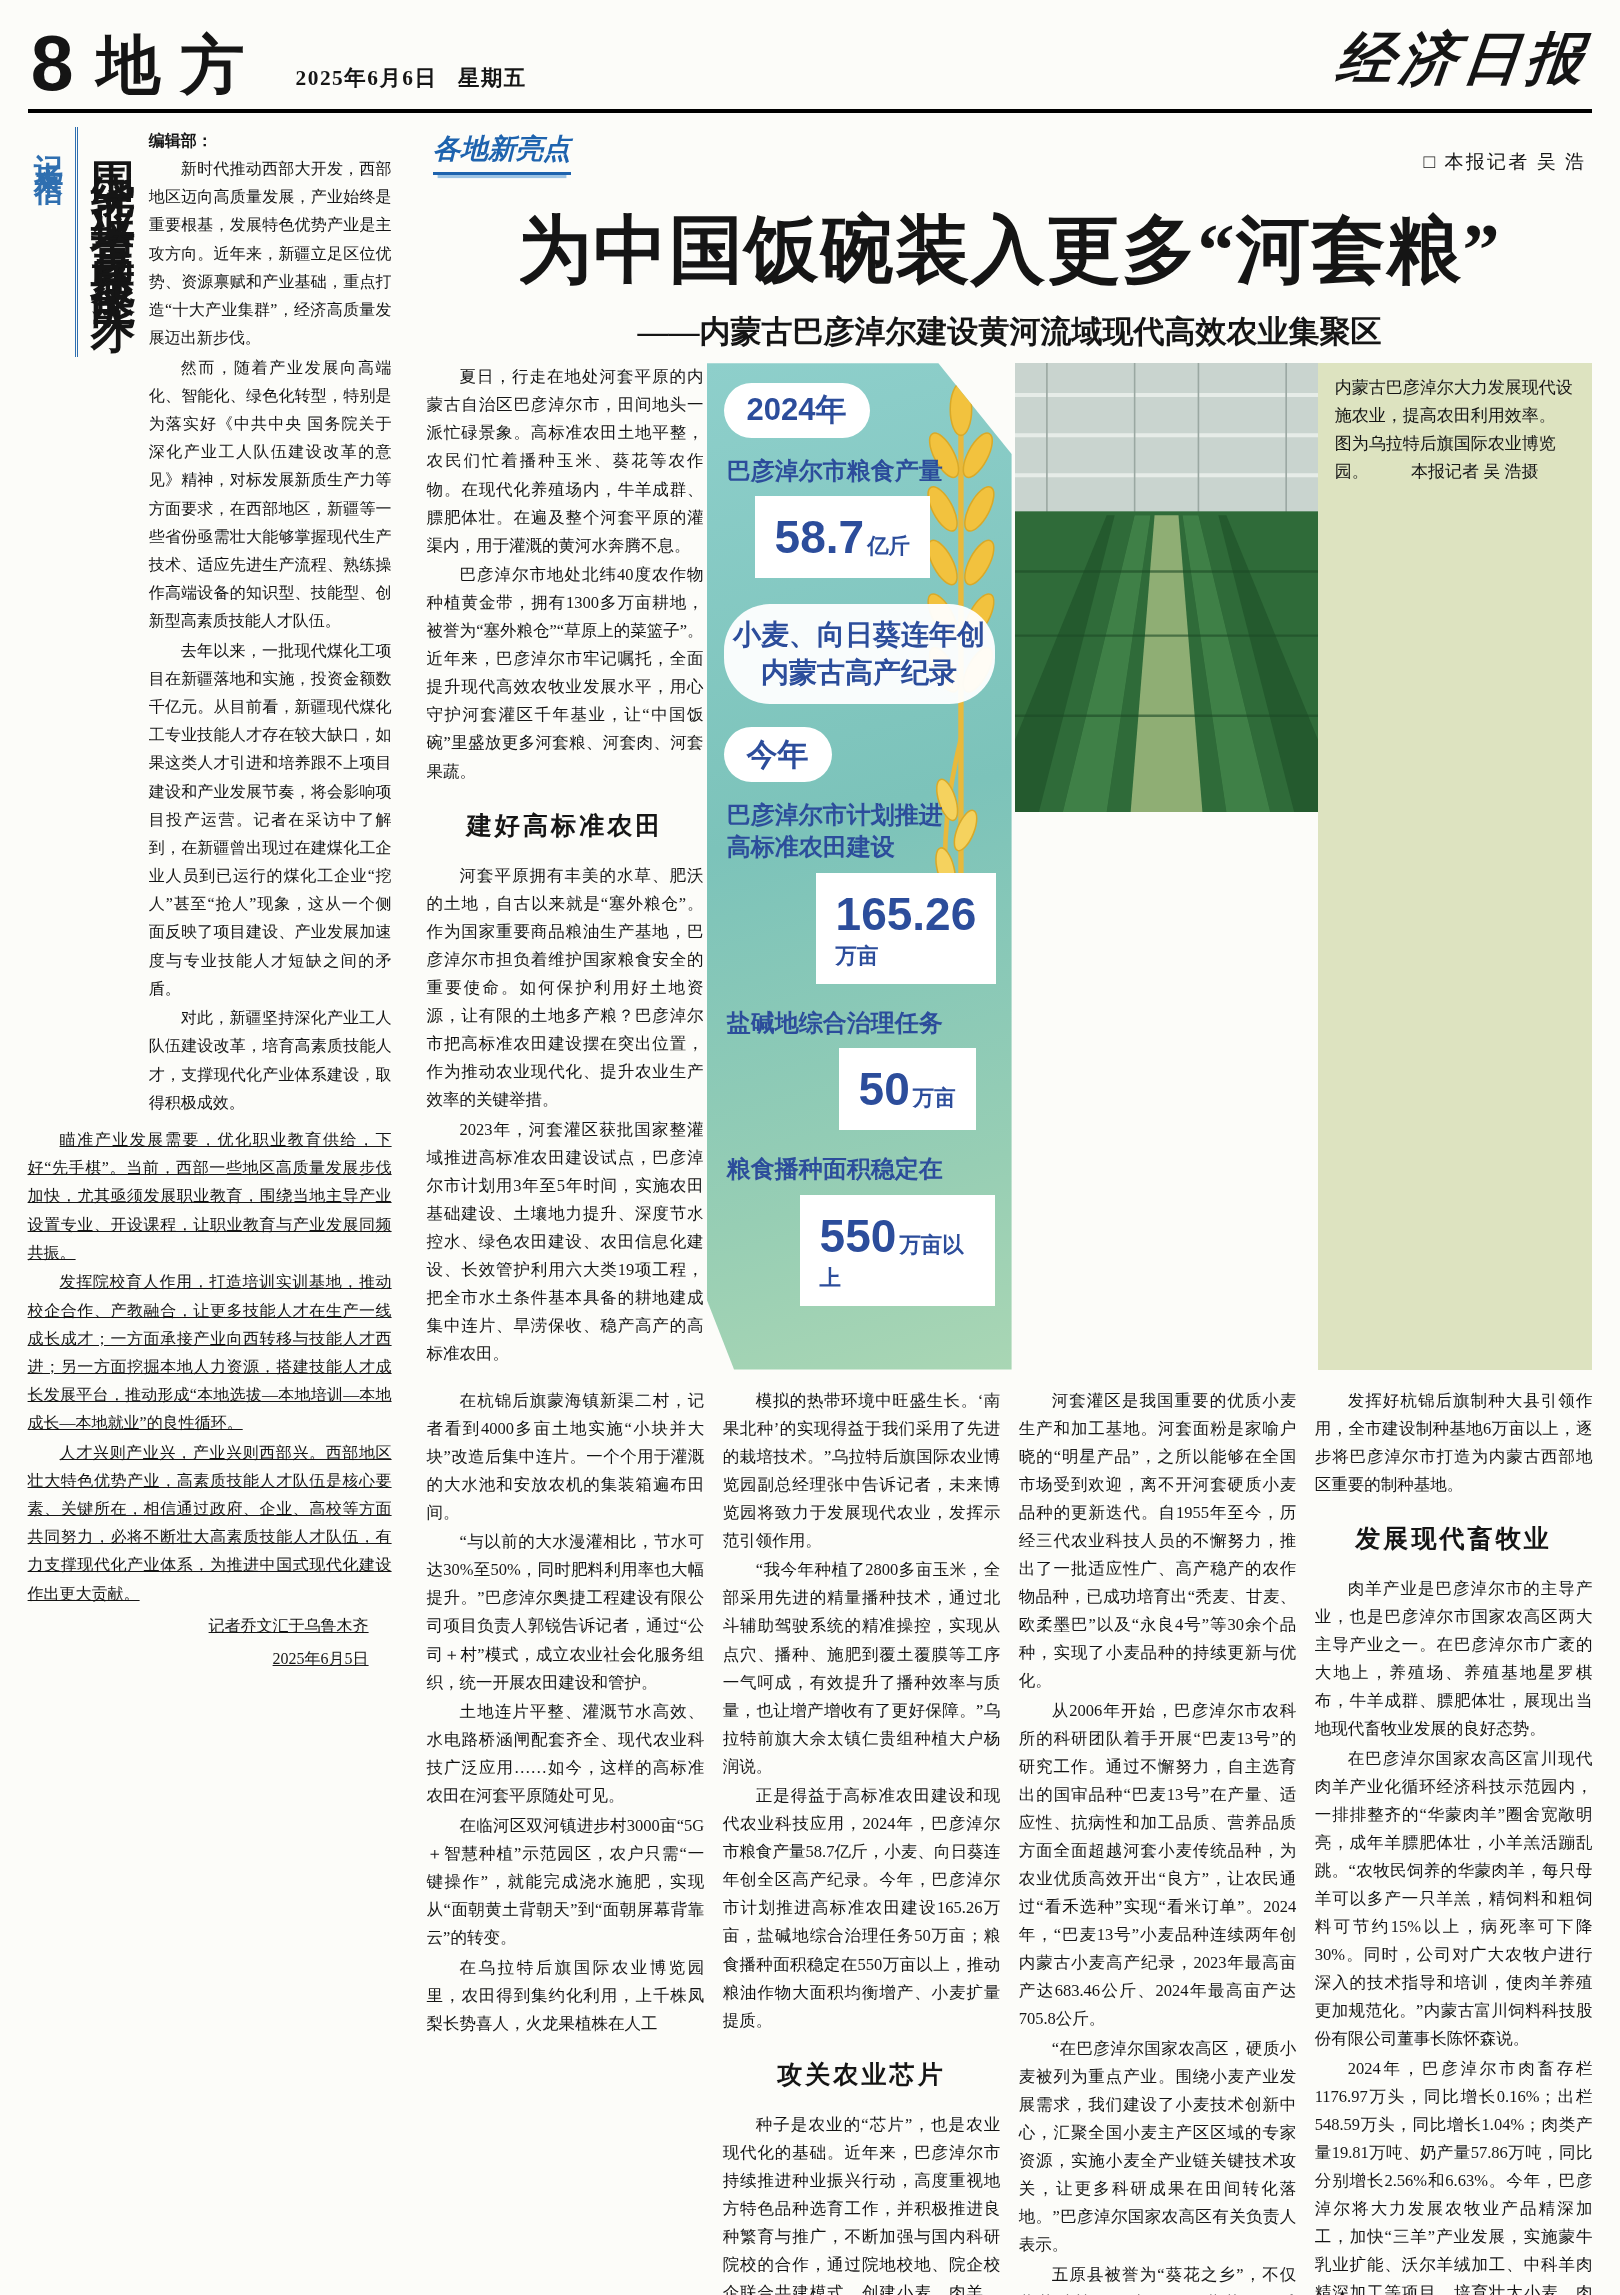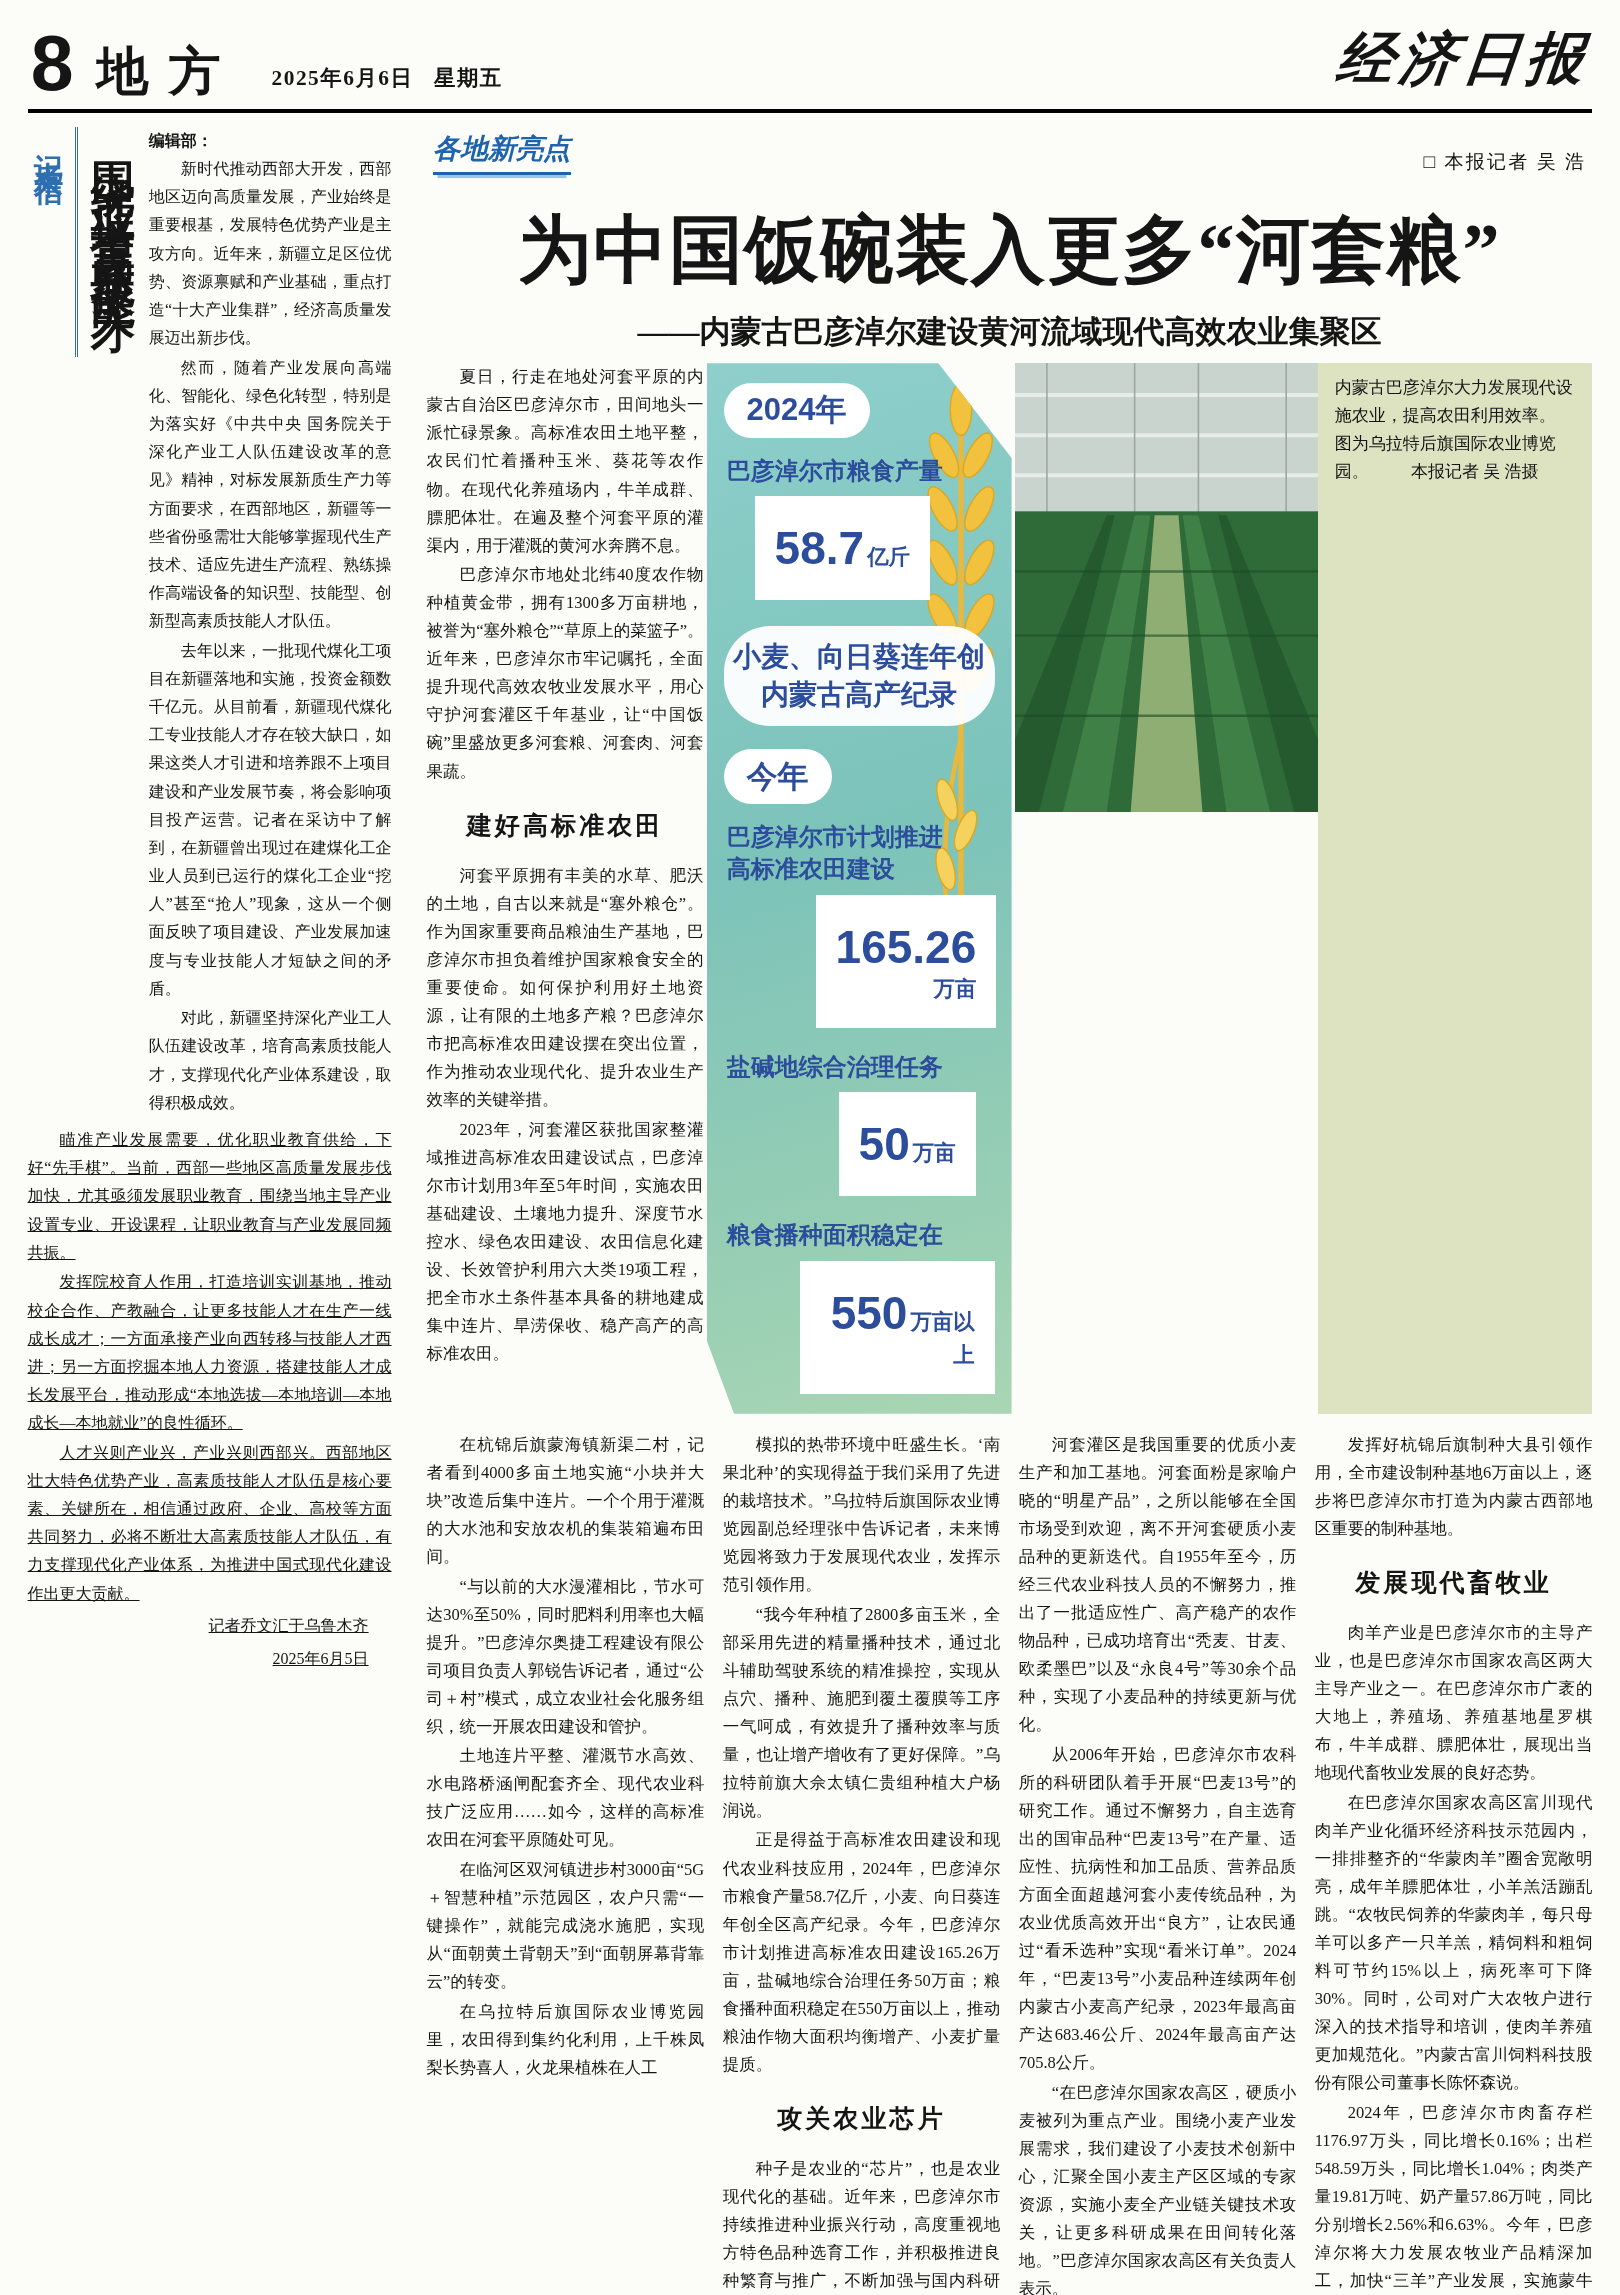--- a/index.html
+++ b/index.html
@@ -2,21 +2,21 @@
 <html style="font-size:12.2px"><head>
 <meta charset="utf-8">
 <style>
   * { margin:0; padding:0; box-sizing:border-box; }
   body { background:#888; font-family:"Liberation Serif", serif; }
   .page { width:1620px; height:2295px; background:#fcfcf9; margin:0 auto; position:relative;
           padding:13.8px 23px 0; overflow:hidden; color:#151515; }
   
   .hdr { display:flex; align-items:flex-end; padding:7.7px 7.7px 10.7px; }
   .hdr-num { font-size:77px; font-weight:900; line-height:.9; font-family:"Liberation Sans",sans-serif;}
-  .hdr-sec { font-size:52px; font-weight:900; margin-left:23px; letter-spacing:20px; line-height:1;}
+  .hdr-sec { font-size:64px; font-weight:900; margin-left:23px; letter-spacing:20px; line-height:1;}
   .hdr-date { font-size:21.4px; font-weight:700; margin-left:31px; margin-bottom:6.1px; letter-spacing:1.5px;}
   .hdr-right { margin-left:auto; text-align:right; }
   .masthead { font-size:57px; font-weight:900; font-style:italic; font-family:"DejaVu Serif",serif;
               letter-spacing:6.1px; transform:skewX(-6deg); }
   .hdr-rule { border-top:4.6px solid #000; margin:0 4.6px 13.8px; }
   
   .top { display:grid; grid-template-columns:364px 1fr; column-gap:35px; padding:0 4.6px; }
   
   .letter-top { display:flex; gap:12.2px; }
   .vlabel { writing-mode:vertical-rl; font-family:"Liberation Sans",sans-serif; font-weight:700;
@@ -44,22 +44,22 @@
   .art-row2 { display:grid; grid-template-columns:repeat(4,1fr); column-gap:18.4px; margin-top:17px; }
   
   .ig1 { position:relative; color:#2c4d9b; overflow:hidden; padding:20px 17px;
          background:linear-gradient(165deg,#8ecfcb 0%,#7cc3ba 45%,#97ceb4 80%,#a9d6b4 100%);
          clip-path:polygon(0 0,76% 0,100% 9%,100% 100%,9% 100%,0 93%); min-height:903px;}
   .ig1 .wheat { position:absolute; right:4.6px; top:7.7px; height:628px; }
   .badge { display:inline-block; background:#fff; border-radius:34px; padding:6.1px 23px;
            font-family:"Liberation Sans",sans-serif; font-weight:900; font-size:31px; }
   .ig-label { font-weight:900; font-size:24px; font-family:"Liberation Sans",sans-serif;
               margin:17px 3.1px 9.2px; line-height:1.35; position:relative; z-index:2;}
-  .valbox { background:#fff; display:inline-block; padding:25px 20px; margin-left:31px;
-            position:relative; z-index:2;text-align:right;}
+  .valbox { background:#fff; display:inline-block; padding:14px 20px; margin-left:31px;
+            position:relative; z-index:2;}
   .val { font-size:46px; font-weight:900; font-family:"Liberation Sans",sans-serif; }
   .unit { font-size:21.4px; font-weight:700; }
   .pill { background:rgba(255,255,255,.95); border-radius:46px; font-weight:900; font-size:28px;
           font-family:"Liberation Sans",sans-serif; text-align:center; padding:12.2px 7.7px;
           margin:26px 0 23px; position:relative; z-index:2; }
   
   .photo1 { display:flex; flex-direction:row; }
   .photo1 svg { width:100%; height:449px; display:block; }
   .photo-cap { background:#dde3c0; padding:10.7px 17px 12.2px; font-size:17px; line-height:1.65; }
   .photo-cap .credit { margin-left:38px; }

